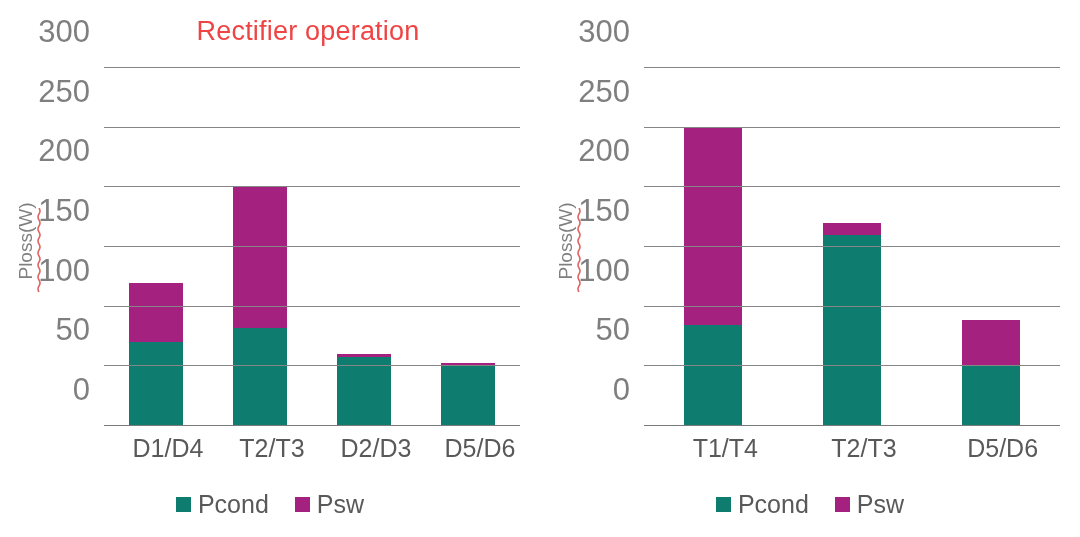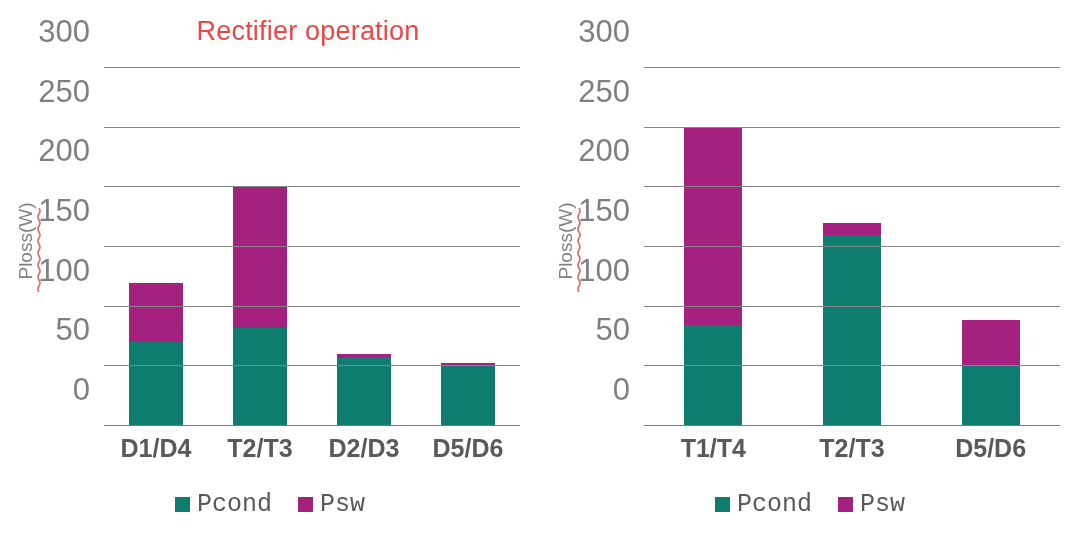--- a/index.html
+++ b/index.html
@@ -100,25 +100,24 @@
   }
   .seg{
     position:absolute;
     left:0;right:0;
   }
   .seg.pcond{background:#0e7d70;}
   .seg.psw{background:#a52180;}
 
   .xlabels{
     position:absolute;
-    left:104px;
+    left:116px;
     top:434px;
     width:416px;
     height:40px;
-    font-weight:bold;
   }
   .xlabel{
     position:absolute;
     transform:translateX(-50%);
     font-size:25px;
     color:#595959;
     white-space:nowrap;
   }
 
   
@@ -129,21 +128,20 @@
     width:540px;
     display:flex;
     justify-content:center;
     align-items:center;
     gap:26px;
   }
   .legend-item{
     display:flex;
     align-items:center;
     gap:7px;
-    font-family:Liberation Mono, monospace;
   }
   .legend-swatch{
     width:15px;height:15px;
     display:inline-block;
   }
   .legend-text{
     font-size:25px;
     color:#595959;
     white-space:nowrap;
   }

